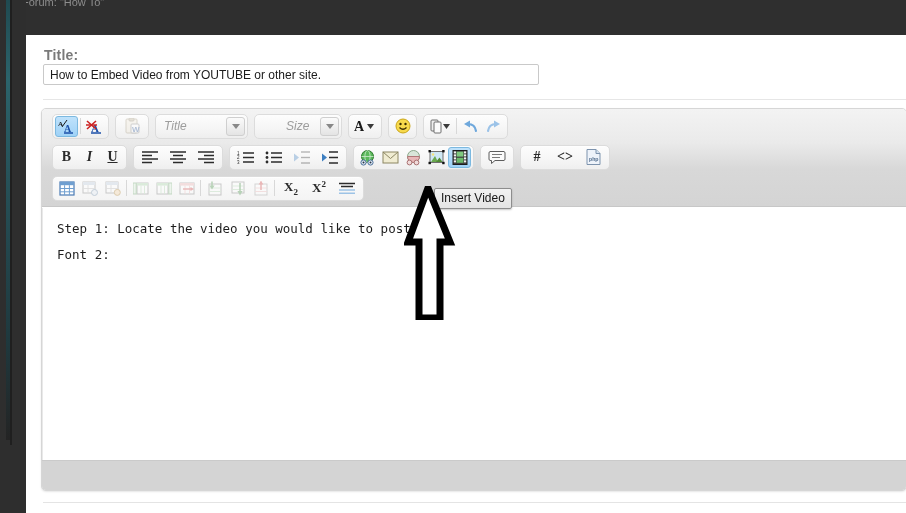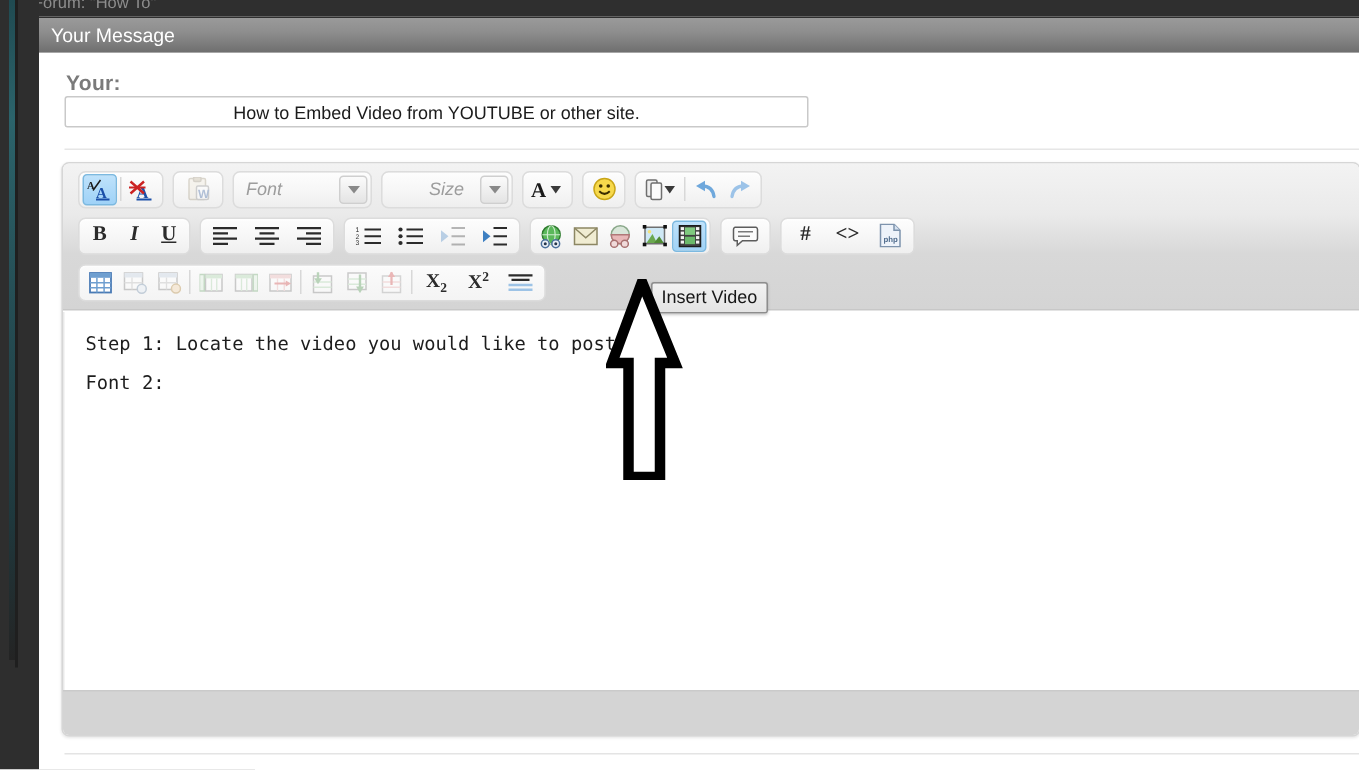--- a/index.html
+++ b/index.html
@@ -109,21 +109,20 @@
     width: 496px; height: 21px;
     border: 1px solid #c9c9c9;
     border-radius: 2px;
     background: #ffffff;
     font-family: "Liberation Sans", sans-serif;
     font-size: 12px;
     color: #1b1b1b;
     padding: 0 6px;
     line-height: 19px;
     outline: none;
-    text-align: center;
   }
 
   
   .hr-div {
     position: absolute;
     left: 21px; top: 64px;
     width: 863px; height: 1px;
     background: #e6e6e6;
   }
 
@@ -316,27 +315,24 @@
 <body>
 
 <div id="page">
 
   <div class="dark-bg"></div>
 
   <div class="forum-strip">
     <div class="forum-strip-label">Forum: "How To"</div>
   </div>
 
-  <div class="message-header">
-    <div class="message-header-title">Your Message</div>
-  </div>
 
   <div class="content-panel">
 
-    <div class="title-label">Your:</div>
+    <div class="title-label">Title:</div>
     <input class="title-input" type="text" value="How to Embed Video from YOUTUBE or other site." style="">
 
     <div class="hr-div"></div>
 
     <div class="editor">
 
       <div class="toolbar-area">
 
         <div class="tb-row r1">
 
@@ -365,21 +361,21 @@
               <svg class="ico" width="17" height="17" viewBox="0 0 17 17">
                 <rect x="2" y="1" width="11" height="14" rx="1" fill="#efe7d6" stroke="#9a8e72"></rect>
                 <rect x="5" y="0" width="5" height="3" rx="1" fill="#b8ab8c" stroke="#8d8169"></rect>
                 <rect x="7" y="6" width="8" height="9" rx="1" fill="#ffffff" stroke="#7d7d7d"></rect>
                 <text x="8" y="14" font-family="Liberation Sans, sans-serif" font-size="8" font-weight="bold" fill="#2a5699">W</text>
               </svg>
             </div>
           </div>
 
           <div class="dd font">
-            <span class="dd-label">Font</span>
+            <span class="dd-label">Title</span>
             <span class="dd-arrow">
                 <i class="caret"></i>
               </span>
           </div>
 
           <div class="dd size">
             <span class="dd-label">Size</span>
             <span class="dd-arrow">
                 <i class="caret"></i>
               </span>

